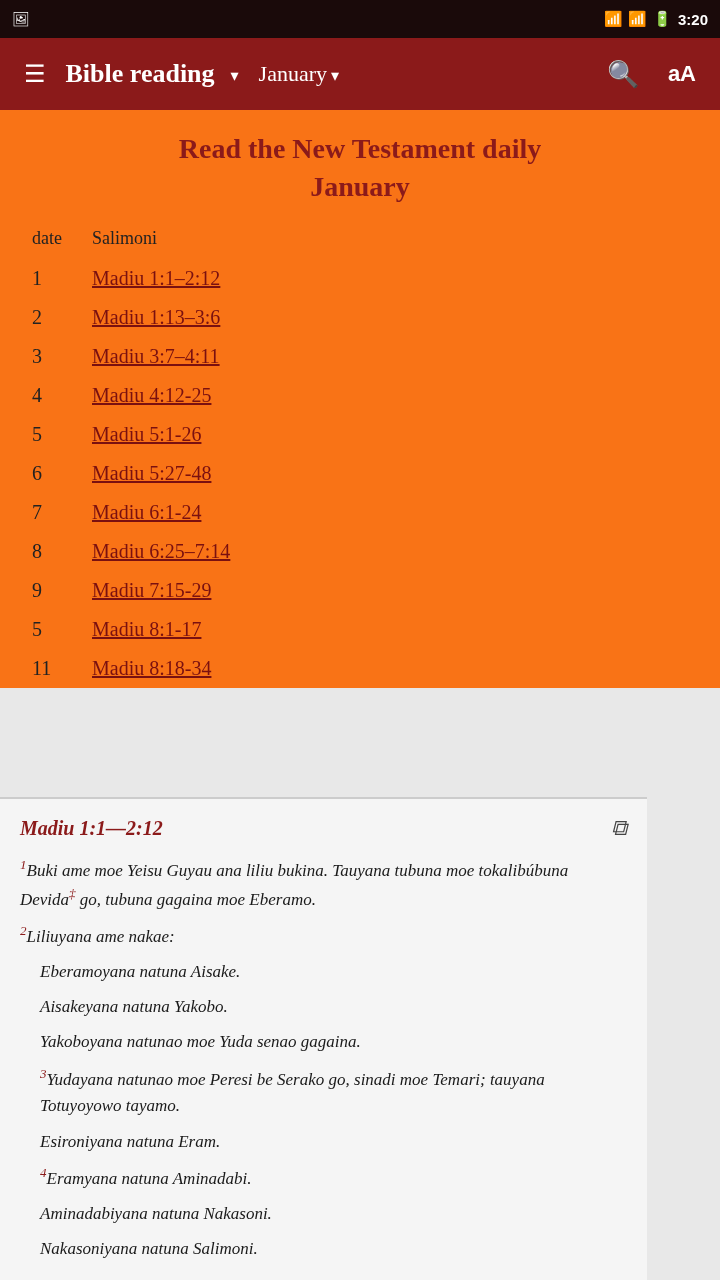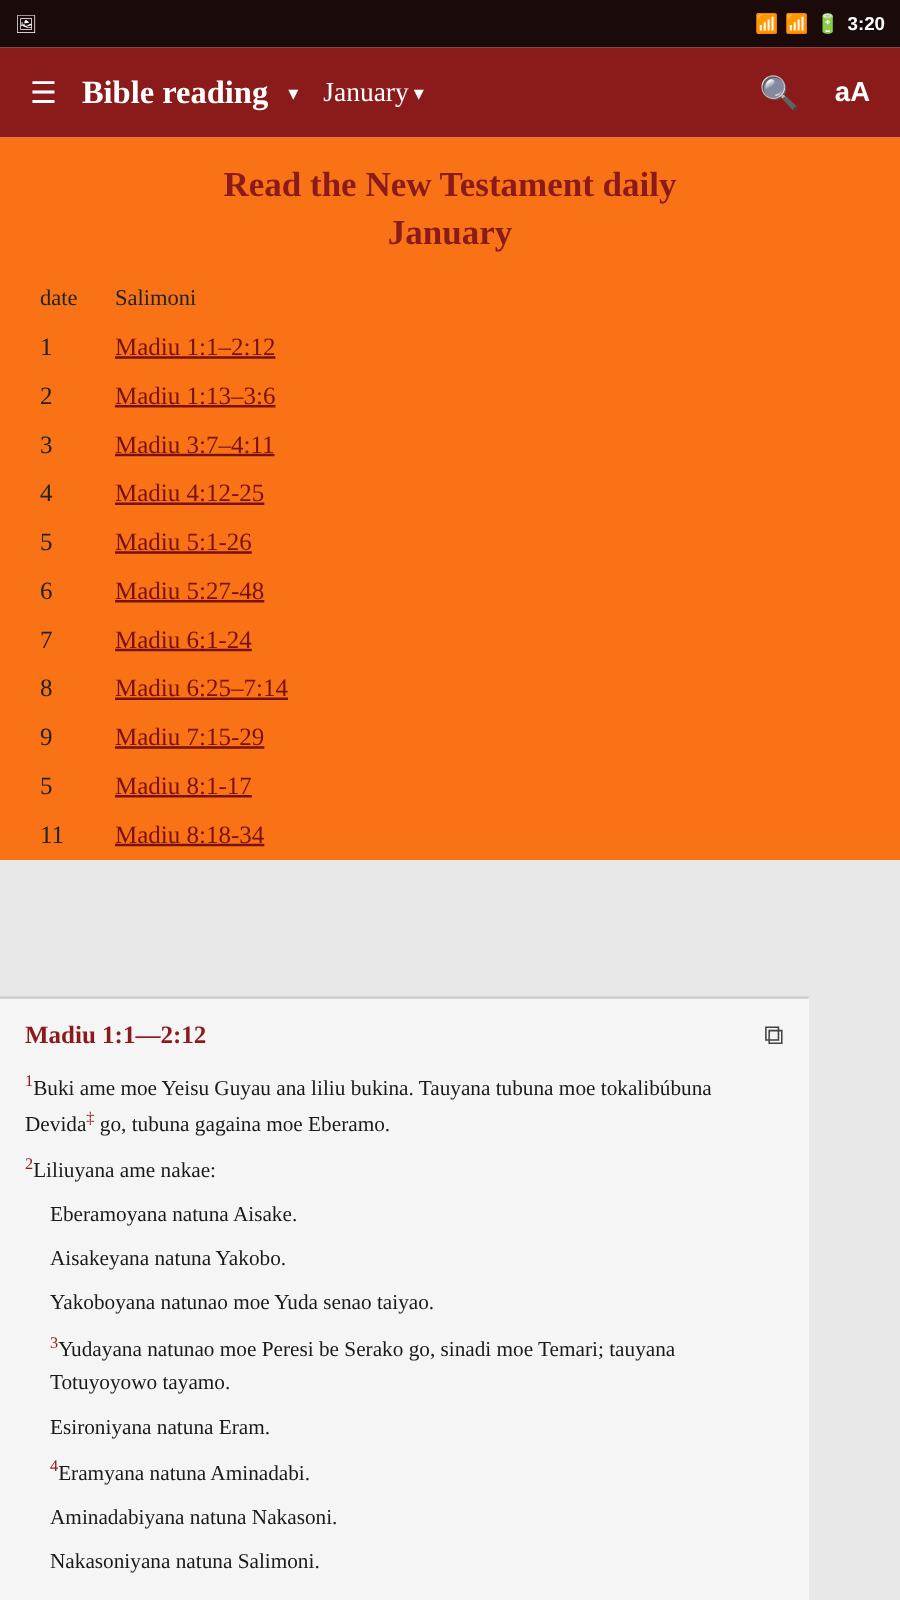--- a/index.html
+++ b/index.html
@@ -141,20 +141,21 @@
     .bottom-panel {
       position: fixed;
       bottom: 0;
       left: 0;
       width: 647px;
       background: #f5f5f5;
       border-top: 2px solid #ccc;
       padding: 16px 20px 10px 20px;
       max-height: 500px;
       overflow-y: auto;
+      font-style: italic;
     }
     .bottom-panel-header {
       display: flex;
       align-items: center;
       justify-content: space-between;
       margin-bottom: 14px;
     }
     .panel-scripture-title {
       font-size: 20px;
       font-weight: bold;
@@ -279,20 +280,20 @@
 <div class="bottom-panel">
   <div class="bottom-panel-header">
     <span class="panel-scripture-title">Madiu 1:1—2:12</span>
     <span class="panel-external-icon">⧉</span>
   </div>
   <div class="panel-body" id="panel-verses">
   <div class="panel-verse"><sup>1</sup>Buki ame moe Yeisu Guyau ana liliu bukina. Tauyana tubuna moe tokalibúbuna Devida<sup>‡</sup> go, tubuna gagaina moe Eberamo.</div>
       <div class="panel-verse"><sup>2</sup>Liliuyana ame nakae:</div>
       <div class="panel-verse indent-2">Eberamoyana natuna Aisake.</div>
       <div class="panel-verse indent-2">Aisakeyana natuna Yakobo.</div>
-      <div class="panel-verse indent-2">Yakoboyana natunao moe Yuda senao taiyao.</div>
+      <div class="panel-verse indent-2">Yakoboyana natunao moe Yuda senao gagaina.</div>
       <div class="panel-verse indent-1"><sup>3</sup>Yudayana natunao moe Peresi be Serako go, sinadi moe Temari; tauyana Totuyoyowo tayamo.</div>
       <div class="panel-verse indent-2">Esironiyana natuna Eram.</div>
       <div class="panel-verse indent-1"><sup>4</sup>Eramyana natuna Aminadabi.</div>
       <div class="panel-verse indent-2">Aminadabiyana natuna Nakasoni.</div>
       <div class="panel-verse indent-2">Nakasoniyana natuna Salimoni.</div>
     </div>
 </div>
 
 </body></html>

